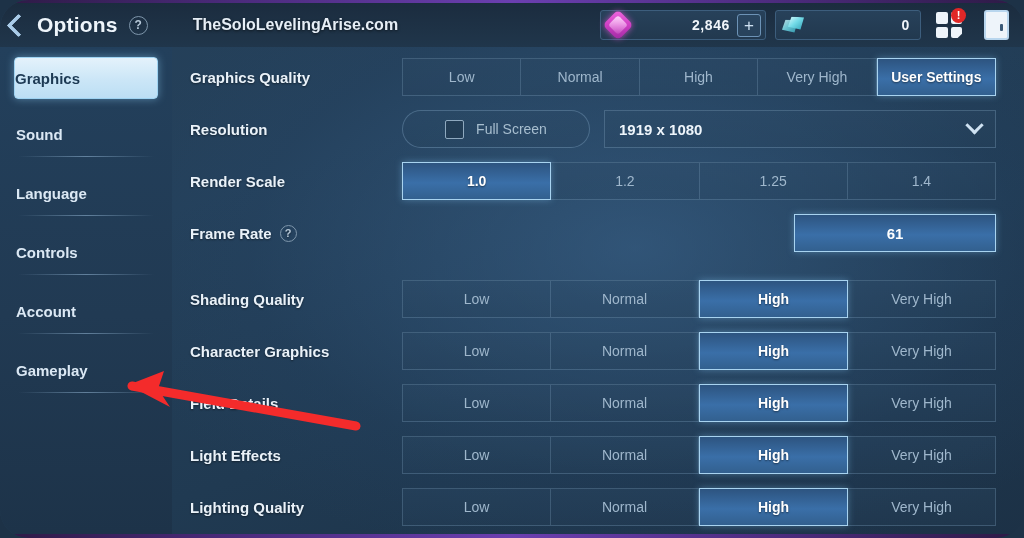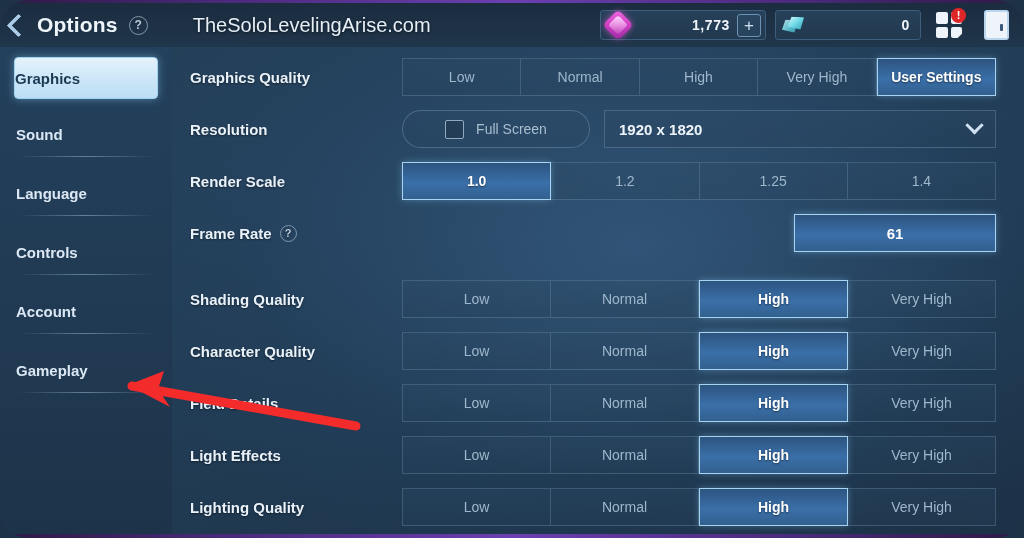--- a/index.html
+++ b/index.html
@@ -31,21 +31,21 @@
     background:linear-gradient(180deg,#1b2c3f 0%,#1e3246 60%,#20364b 100%);
     display:flex; align-items:center; z-index:30;
   }
   #back-btn { display:flex; align-items:center; gap:10px; margin-left:10px; cursor:pointer; }
   .chev-left { width:17px; height:17px; border-left:4px solid #a9cbe8; border-bottom:4px solid #a9cbe8;
     transform:rotate(45deg); border-radius:2px; }
   #opt-title { font-size:21px; font-weight:bold; color:#eef5fb; letter-spacing:.2px; }
   .help-dot { width:19px; height:19px; border-radius:50%; border:1.5px solid #7e96ab;
     color:#b6c8d8; font-size:12px; font-weight:bold; display:flex; align-items:center;
     justify-content:center; cursor:pointer; }
-  #site-title { font-size:20px; font-weight:normal; color:#e6eef6; margin-left:45px;
+  #site-title { font-size:16px; font-weight:bold; color:#e6eef6; margin-left:45px;
     text-shadow:0 1px 3px rgba(0,0,0,.6); }
 
   
   #currency-zone { margin-left:auto; display:flex; align-items:center; gap:9px; padding-right:9px; }
   .cur-box { display:flex; align-items:center; height:30px; width:166px;
     background:linear-gradient(180deg,#27415a 0%,#22394f 100%);
     border:1px solid #3d5e7d; border-radius:3px; padding:0 4px 0 6px; }
   .cur-val { margin-left:auto; font-size:14px; font-weight:bold; color:#f0f5fa; letter-spacing:.6px; }
   .plus-btn { width:24px; height:23px; margin-left:7px; border:1px solid #6d93b6; border-radius:3px;
     display:flex; align-items:center; justify-content:center; color:#cfe2f2; font-size:17px;
@@ -148,21 +148,21 @@
       <span id="opt-title">Options</span>
     </div>
     <div class="help-dot" style="margin-left:11px">?</div>
 
     <div id="site-title">TheSoloLevelingArise.com</div>
 
     <div id="currency-zone">
 
       <div class="cur-box">
         <span class="gem-pink"></span>
-        <span class="cur-val">1,773</span>
+        <span class="cur-val">2,846</span>
         <span class="plus-btn">+</span>
       </div>
 
       <div class="cur-box" style="width:146px;padding-right:10px">
         <span class="gem-teal">
             <i></i>
             <i></i>
           </span>
         <span class="cur-val">0</span>
       </div>
@@ -223,21 +223,21 @@
       </div>
     </div>
 
     <div class="row">
       <div class="row-label">Resolution</div>
       <div class="fs-pill">
         <span class="chkbox"></span>
         <span class="fs-label">Full Screen</span>
       </div>
       <div class="res-select">
-        <span class="res-val">1920 x 1820</span>
+        <span class="res-val">1919 x 1080</span>
         <span class="chev-down"></span>
       </div>
     </div>
 
     <div class="row">
       <div class="row-label">Render Scale</div>
       <div class="seg four">
         <div class="opt sel">1.0</div>
         <div class="opt">1.2</div>
         <div class="opt">1.25</div>
@@ -261,21 +261,21 @@
       <div class="row-label">Shading Quality</div>
       <div class="seg four">
         <div class="opt">Low</div>
         <div class="opt">Normal</div>
         <div class="opt sel">High</div>
         <div class="opt">Very High</div>
       </div>
     </div>
 
     <div class="row">
-      <div class="row-label">Character Quality</div>
+      <div class="row-label">Character Graphics</div>
       <div class="seg four">
         <div class="opt">Low</div>
         <div class="opt">Normal</div>
         <div class="opt sel">High</div>
         <div class="opt">Very High</div>
       </div>
     </div>
 
     <div class="row">
       <div class="row-label">Field Details</div>

